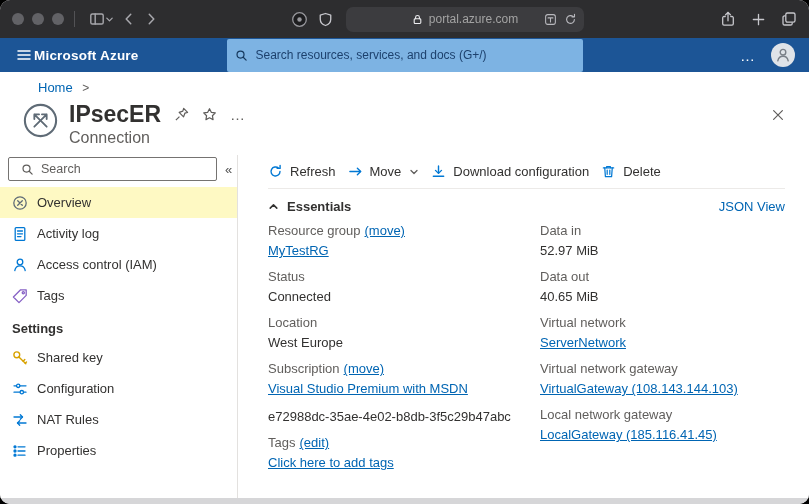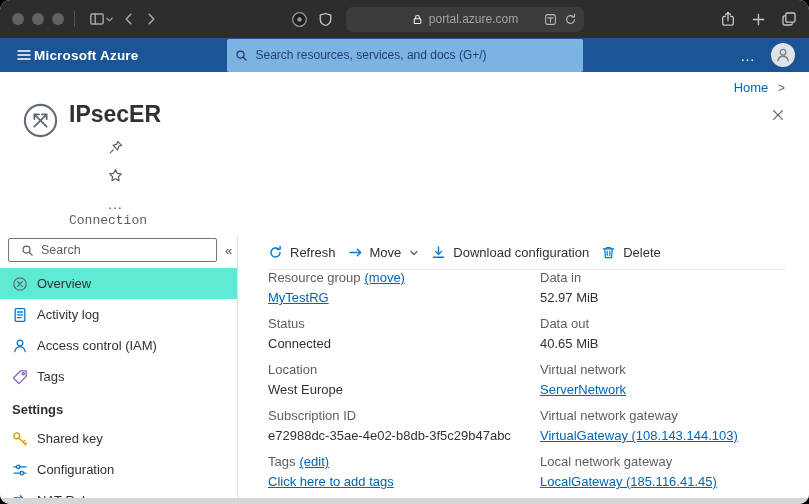--- a/index.html
+++ b/index.html
@@ -26,45 +26,45 @@
   .az-brand { font-size:13.5px; font-weight:700; letter-spacing:.2px; }
   .az-search { position:absolute; left:50%; transform:translateX(-50%); width:356px; height:33px; background:#7db3e3; border-radius:2px; display:flex; align-items:center; padding:0 8px; gap:6px; color:#16395e; }
   .az-search input { border:none; background:transparent; flex:1; font-size:12px; color:#16395e; outline:none; min-width:0; }
   .az-search input::placeholder { color:#1d416d; opacity:1; }
   .az-right { margin-left:auto; display:flex; align-items:center; gap:16px; }
   .az-more { font-size:15px; color:#fff; cursor:pointer; line-height:1; }
   .avatar { width:24px; height:24px; border-radius:50%; background:#dfe3e8; display:flex; align-items:center; justify-content:center; color:#7a8088; cursor:pointer; overflow:hidden; }
 
   
   .page { flex:1; display:flex; flex-direction:column; background:#fff; min-height:0; }
-  .breadcrumb { padding:8px 24px 0; font-size:13px;text-align:right; }
+  .breadcrumb { padding:8px 38px 0; font-size:13px; }
   .bc-link { color:#0065b3; cursor:pointer; }
   .bc-sep { color:#605e5c; margin-left:6px; font-size:12px; }
 
   .title-row { display:flex; align-items:flex-start; padding:7px 22px 0; }
   .res-icon { width:37px; height:37px; color:#5f6b76; flex:none; }
   .title-col { margin-left:10px; }
-  .title-line { display:flex; align-items:center; gap:13px;flex-direction:column; }
+  .title-line { display:flex; align-items:center; gap:13px; }
   .page-title { font-size:23px; margin:0; font-weight:700; color:#323130; line-height:1.1; }
   .title-ic { color:#605e5c; background:none; border:none; padding:0; display:flex; cursor:pointer; }
   .title-more { color:#605e5c; font-size:15px; cursor:pointer; line-height:1; }
-  .subtitle { font-size:13px; color:#605e5c; margin-top:2px;font-family:Liberation Mono, monospace; }
+  .subtitle { font-size:16px; color:#605e5c; margin-top:2px; }
   .close-btn { margin-left:auto; color:#605e5c; background:none; border:none; padding:6px 2px 0; cursor:pointer; }
 
   .content { flex:1; display:flex; min-height:0; margin-top:8px; }
 
   
   .sidebar { width:238px; flex:none; border-right:1px solid #e3e1df; padding-top:2px; overflow:hidden; }
   .side-search-row { display:flex; align-items:center; padding:0 8px 6px 8px; gap:4px; }
   .side-search { flex:1; display:flex; align-items:center; border:1px solid #757371; border-radius:2px; height:24px; padding:0 12px; gap:5px; color:#605e5c; }
   .side-search input { border:none; outline:none; flex:1; font-size:12.5px; min-width:0; color:#323130; background:transparent; }
   .side-search input::placeholder { color:#605e5c; opacity:1; }
   .collapse-btn { border:none; background:none; font-size:13px; color:#515151; padding:0 4px; cursor:pointer; }
   .nav-item { height:31px; display:flex; align-items:center; gap:9px; padding:0 12px; font-size:13px; color:#323130; cursor:pointer; }
-  .nav-item.selected { background:#5eead4;text-align:center; }
+  .nav-item.selected { background:#fef9c3;text-align:center; }
   .nav-ic { width:16px; height:16px; display:flex; flex:none; }
   .ic-gray { color:#5f6b76; } .ic-blue { color:#0078d4; } .ic-purple { color:#8661c5; }
   .ic-gold { color:#d8a200; } .ic-dark { color:#605e5c; }
   .section-title { font-size:13px; font-weight:700; color:#323130; padding:10px 12px 6px; }
 
   
   .main { flex:1; min-width:0; padding:0 24px 0 30px; display:flex; flex-direction:column; }
   .toolbar { display:flex; align-items:center; gap:12px; height:34px; border-bottom:1px solid #eceae8; flex:none; }
   .cmd { display:flex; align-items:center; gap:7px; background:none; border:none; font-size:13px; color:#323130; padding:0; cursor:pointer; font-family:inherit; }
   .cmd .ic { color:#0078d4; display:flex; }
@@ -366,37 +366,49 @@
                   <path d="M2.5 4.2h11"></path>
                   <path d="M6 4V2.7h4V4"></path>
                   <path d="M4 4.2l.7 9.3h6.6l.7-9.3"></path>
                   <path d="M6.6 6.5v4.5M9.4 6.5v4.5"></path>
                 </svg>
             </span>
             <span>Delete</span>
           </button>
         </div>
 
+        <div class="ess-head">
+          <button class="ess-chev">
+            <svg width="11" height="11" viewBox="0 0 10 10" fill="none" stroke="currentColor" stroke-width="1.4" stroke-linecap="round" stroke-linejoin="round">
+                <path d="M2 6.5l3-3 3 3"></path>
+              </svg>
+          </button>
+          <span class="ess-title">Essentials</span>
+          <a class="json-link">JSON View</a>
+        </div>
 
         <div class="ess-grid">
           <div class="ess-col">
             <div class="kv">
               <div class="kv-label"><span>Resource group</span><span class="kv-action">(move)</span></div>
               <span class="kv-value link">MyTestRG</span>
             </div>
             <div class="kv">
               <div class="kv-label"><span>Status</span></div>
               <span class="kv-value">Connected</span>
             </div>
             <div class="kv">
               <div class="kv-label"><span>Location</span></div>
               <span class="kv-value">West Europe</span>
             </div>
             <div class="kv">
-              <div class="kv-label"><span>Subscription ID</span></div>
+              <div class="kv-label"><span>Subscription</span><span class="kv-action">(move)</span></div>
+              <span class="kv-value link">Visual Studio Premium with MSDN</span>
+            </div>
+            <div class="kv">
               <span class="kv-value">e72988dc-35ae-4e02-b8db-3f5c29b47abc</span>
             </div>
             <div class="kv">
               <div class="kv-label"><span>Tags</span><span class="kv-action">(edit)</span></div>
               <span class="kv-value link">Click here to add tags</span>
             </div>
           </div>
 
           <div class="ess-col right">
             <div class="kv">

